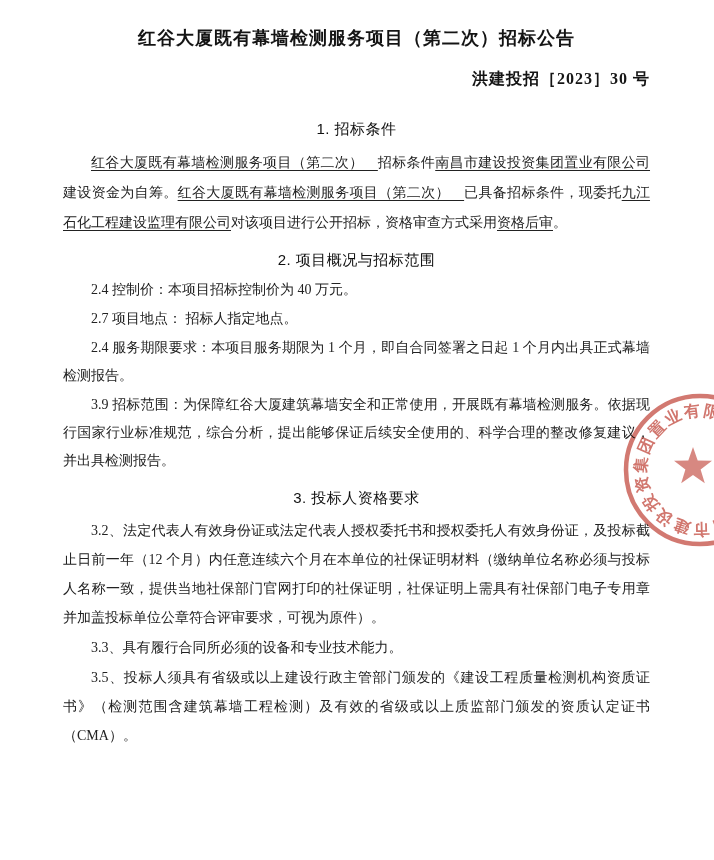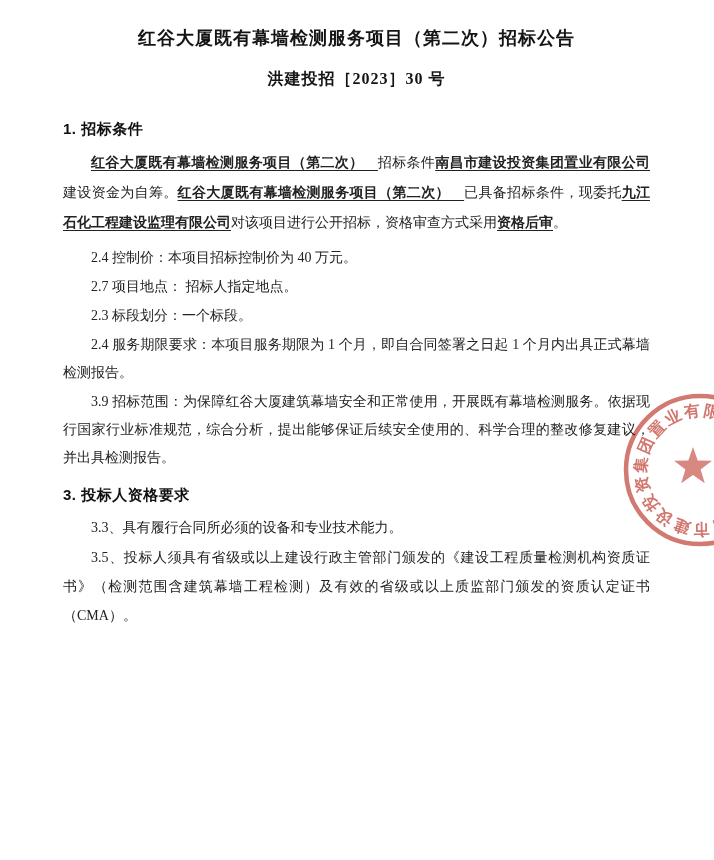--- a/index.html
+++ b/index.html
@@ -7,39 +7,40 @@
     position:relative; width:714px; height:764px; background:#ffffff;
     overflow:hidden; font-family:"Liberation Serif","DejaVu Serif",serif;
     color:#1e1e1e;
   }
   .content { padding:16px 64px 0 63px; }
   .doc-title {
     font-size:18px; font-weight:bold; text-align:center;
     margin:10px 0 0 0; letter-spacing:1px; color:#141414;
   }
   .doc-number {
-    font-size:16px; font-weight:bold; text-align:center;
+    font-size:16px; font-weight:bold; text-align:right;
     margin:19px 0 0 0; letter-spacing:1px; color:#141414;
   }
   .sec-heading {
     font-family:"Liberation Sans","DejaVu Sans",sans-serif;
-    font-size:15px; font-weight:bold; margin:0; color:#101010;
+    font-size:15px; font-weight:normal; margin:0; color:#101010;
     letter-spacing:0.5px;
+    text-align:center;
   }
   #h-sec1 { margin-top:30px; }
   #h-sec2 { margin-top:13px; }
   #h-sec3 { margin-top:14px; }
   p.body { font-size:14px; margin:0; text-align:justify; color:#222; }
   .indent { text-indent:28px; }
   #para1 { margin-top:9px; line-height:30px; }
   .sec2-items { margin-top:6px; }
   .sec2-items p { line-height:28px; margin-bottom:1px; }
   .sec3-items { margin-top:8px; }
   .sec3-items p { line-height:29px; margin-bottom:1px; }
-  .u { text-decoration:underline; text-underline-offset:3px; text-decoration-thickness:1px;font-weight:bold; }
+  .u { text-decoration:underline; text-underline-offset:3px; text-decoration-thickness:1px; }
   .seal {
     position:absolute; left:615px; top:385px; width:170px; height:170px;
     mix-blend-mode:multiply; opacity:0.82; filter:blur(0.3px);
     pointer-events:none;
   }
   .seal svg { display:block; }
   .seal text {
     font-family:"Liberation Serif","DejaVu Serif",serif;
     font-size:16px; font-weight:bold; fill:currentColor;
   }
@@ -49,30 +50,31 @@
 
 <div class="page">
   <div class="content">
 
     <h1 class="doc-title">红谷大厦既有幕墙检测服务项目（第二次）招标公告</h1>
     <h2 class="doc-number">洪建投招［2023］30 号</h2>
 
     <h3 class="sec-heading" id="h-sec1">1. 招标条件</h3>
     <p class="body indent" id="para1"><span class="u">红谷大厦既有幕墙检测服务项目（第二次）　</span><span>招标条件</span><span class="u">南昌市建设投资集团置业有限公司</span><span>建设资金为自筹。</span><span class="u">红谷大厦既有幕墙检测服务项目（第二次）　</span><span>已具备招标条件，现委托</span><span class="u">九江石化工程建设监理有限公司</span><span>对该项目进行公开招标，资格审查方式采用</span><span class="u">资格后审</span><span>。</span></p>
 
+    <h3 class="sec-heading" id="h-sec2">2. 项目概况与招标范围</h3>
     <div class="sec2-items">
       <p class="body indent">2.4 控制价：本项目招标控制价为 40 万元。</p>
       <p class="body indent">2.7 项目地点： 招标人指定地点。</p>
-      <p class="body indent">2.3 标段划分：一个标段。</p>
       <p class="body indent">2.4 服务期限要求：本项目服务期限为 1 个月，即自合同签署之日起 1 个月内出具正式幕墙检测报告。</p>
       <p class="body indent">3.9 招标范围：为保障红谷大厦建筑幕墙安全和正常使用，开展既有幕墙检测服务。依据现行国家行业标准规范，综合分析，提出能够保证后续安全使用的、科学合理的整改修复建议，并出具检测报告。</p>
     </div>
 
     <h3 class="sec-heading" id="h-sec3">3. 投标人资格要求</h3>
     <div class="sec3-items">
+      <p class="body indent">3.2、法定代表人有效身份证或法定代表人授权委托书和授权委托人有效身份证，及投标截止日前一年（12 个月）内任意连续六个月在本单位的社保证明材料（缴纳单位名称必须与投标人名称一致，提供当地社保部门官网打印的社保证明，社保证明上需具有社保部门电子专用章并加盖投标单位公章符合评审要求，可视为原件）。</p>
       <p class="body indent">3.3、具有履行合同所必须的设备和专业技术能力。</p>
       <p class="body indent">3.5、投标人须具有省级或以上建设行政主管部门颁发的《建设工程质量检测机构资质证书》（检测范围含建筑幕墙工程检测）及有效的省级或以上质监部门颁发的资质认定证书（CMA）。</p>
 
     </div>
   </div>
 
   <div class="seal" style="color: rgb(194, 73, 62);">
     <svg viewBox="0 0 170 170" width="170" height="170">
       <circle cx="85" cy="85" r="74" fill="none" stroke="currentColor" stroke-width="4.5" opacity="0.9"></circle>
       <polygon points="78,62 73.3,75.5 59,75.8 70.4,84.5 66.2,98.2 78,90 89.8,98.2 85.6,84.5 97,75.8 82.7,75.5" fill="currentColor" fill-opacity="0.8"></polygon>

